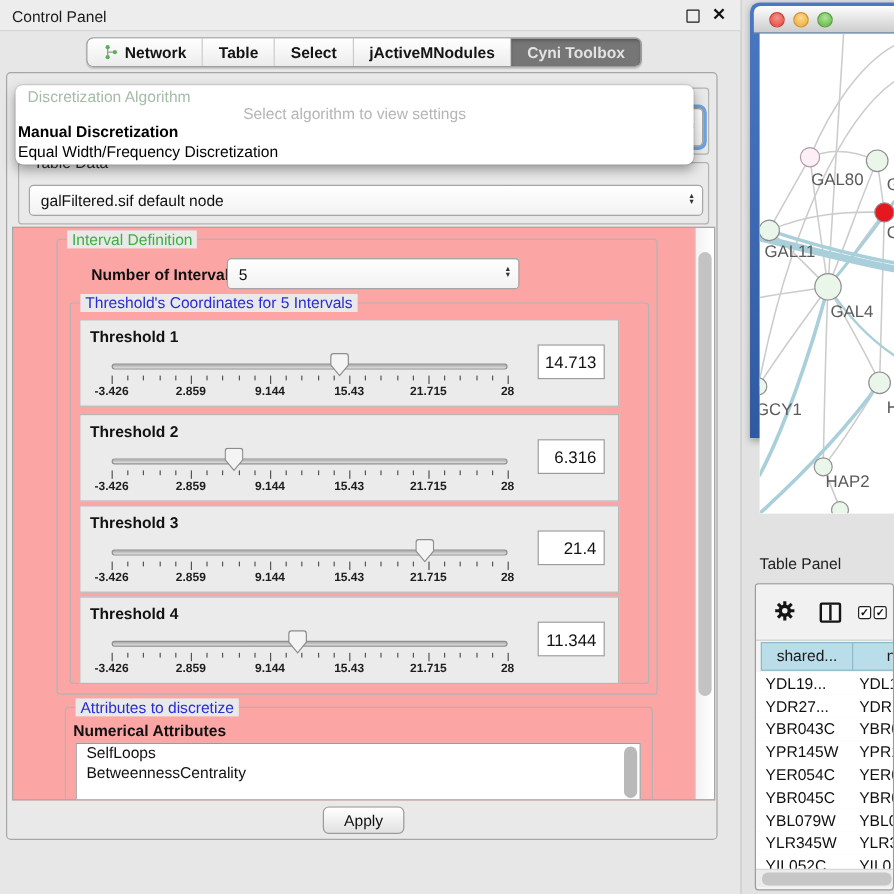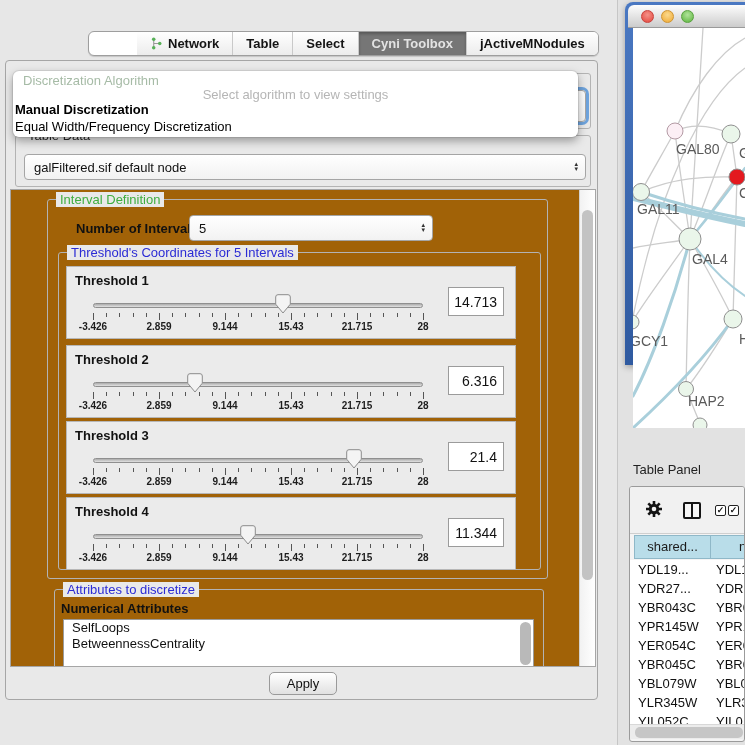--- a/index.html
+++ b/index.html
@@ -11,41 +11,41 @@
   #cp-titlebar{position:absolute;left:0;top:0;width:100%;height:26px;background:#ededed;border-bottom:1px solid #d6d6d6;}
   #cp-title{position:absolute;left:10px;top:6px;font-size:13px;color:#1c1c1c;}
   #float-btn{position:absolute;right:34px;top:8px;width:11px;height:11px;border:1.6px solid #1c1c1c;border-radius:1px;}
   #close-btn{position:absolute;right:12px;top:4px;font-size:14px;font-weight:bold;color:#111;}
   
   .tabbar{position:absolute;display:inline-flex;border:1px solid #9e9e9e;border-radius:6px;overflow:hidden;background:#fff;box-shadow:0 1px 1px rgba(0,0,0,.15);}
   .tab{display:flex;align-items:center;padding:4px 13px;font-size:13px;font-weight:600;color:#141414;background:linear-gradient(#ffffff,#ececec);border-left:1px solid #c9c9c9;white-space:nowrap;}
   .tab:first-child{border-left:none;}
   .tab.selected{background:#767676;color:#e3e3e3;box-shadow:inset 0 2px 3px rgba(0,0,0,.25);}
   .tab .ticon{margin-right:5px;display:inline-flex;}
-  #top-tabs{left:88px;top:31px;padding-left:48px;}
+  #top-tabs{left:72px;top:31px;}
   #bottom-tabs{left:143px;top:703px;}
   
   #outer-panel{position:absolute;left:5px;top:60px;width:593px;height:640px;border:1px solid #a6a6a6;border-radius:4px;background:#e9e9e9;}
   .group{position:absolute;border:1px solid #b3b3b3;border-radius:3px;}
   .group-title{position:absolute;top:-8px;left:8px;background:#e9e9e9;padding:0 4px;font-size:13px;white-space:nowrap;}
   .gt-green{color:#3fae3f;}
   .gt-blue{color:#2b2bd5;}
   .gt-dark{color:#2a2a2a;}
   
   .combo{position:absolute;display:flex;align-items:center;background:linear-gradient(#ffffff,#f2f2f2);border:1px solid #a5a5a5;border-radius:4px;font-size:13px;color:#111;padding-left:9px;}
   .combo .arrows{margin-left:auto;margin-right:7px;display:flex;flex-direction:column;font-size:7px;line-height:4.6px;color:#333;}
   .combo.focusring{box-shadow:0 0 0 3px #6ea3dc;}
   
   #algo-popup{position:absolute;left:7px;top:10px;width:565px;height:66px;background:#fff;border-radius:6px;box-shadow:0 4px 10px rgba(0,0,0,.35),0 0 0 1px rgba(0,0,0,.08);z-index:30;}
   #algo-ghost{position:absolute;left:10px;top:2px;font-size:13px;color:#a6bba6;}
   #algo-hint{position:absolute;left:0;top:16px;width:100%;text-align:center;font-size:13px;color:#b5b5b5;}
   .popup-item{position:absolute;left:2px;font-size:13px;color:#000;height:16px;}
   .popup-item.selected{font-weight:bold;}
   
-  #scrollport{position:absolute;left:4px;top:128px;width:586px;height:478px;border:1px solid #a6a6a6;background:#a16207;overflow:hidden;}
+  #scrollport{position:absolute;left:4px;top:128px;width:586px;height:478px;border:1px solid #a6a6a6;background:#fca5a5;overflow:hidden;}
   .vscroll{position:absolute;right:0;top:0;bottom:0;width:16px;background:linear-gradient(90deg,#f2f2f2,#ffffff);border-left:1px solid #d2d2d2;}
   .vscroll .thumb{position:absolute;left:2px;width:11px;background:#c3c3c3;border-radius:6px;}
   
   .tpanel{position:absolute;left:7px;width:450px;height:73px;border:1px solid #b7b7b7;background:#ebebeb;}
   .tlabel{position:absolute;left:8px;top:6px;font-size:13px;font-weight:bold;color:#111;}
   .track{position:absolute;left:26px;top:36px;width:330px;height:5px;background:linear-gradient(#ababab,#e2e2e2);border:1px solid #8f8f8f;border-radius:4px;}
   .handle{position:absolute;top:27px;width:16px;height:20px;}
   .tick{position:absolute;width:1px;background:#555;}
   .ticklab{position:absolute;top:54px;transform:translateX(-50%);font-size:10px;font-weight:bold;color:#1d1d1d;white-space:nowrap;}
   .tvalue{position:absolute;left:381px;top:20px;width:56px;height:29px;border:1px solid #9b9b9b;background:#fff;font-size:14px;font-family:"Liberation Sans",sans-serif;text-align:right;padding-right:6px;color:#111;}
@@ -76,44 +76,49 @@
   .ckbox{position:absolute;width:11px;height:11px;border:1.6px solid #222;border-radius:2px;font-size:9px;line-height:9px;font-weight:bold;color:#111;text-align:center;background:#fff;}
   #split-icon{position:absolute;left:53px;top:15px;width:18px;height:17px;border:2.2px solid #151515;border-radius:2px;background:#f6f6f6;}
   #split-icon::after{content:"";position:absolute;left:5.5px;top:0;width:2.2px;height:100%;background:#151515;}
 </style>
 </head>
 <body>
 
 <div id="app">
 
   <section id="control-panel">
+    <header id="cp-titlebar">
+      <span id="cp-title">Control Panel</span>
+      <span id="float-btn"></span>
+      <span id="close-btn">✕</span>
+    </header>
 
     <nav class="tabbar" id="top-tabs">
         <div class="tab">
           <span class="ticon">
             <svg viewBox="0 0 14 14" width="13" height="13">
               <path d="M4 2.5 V11.5 M4 7 H10.5" stroke="#9a9a9a" stroke-width="1.2" fill="none"></path>
               <circle cx="4" cy="2.5" r="1.9" fill="#58b058"></circle>
               <circle cx="4" cy="11.5" r="1.9" fill="#58b058"></circle>
               <circle cx="10.5" cy="7" r="1.9" fill="#58b058"></circle>
             </svg>
           </span>
           <span>Network</span>
         </div>
         <div class="tab">
           <span>Table</span>
         </div>
         <div class="tab">
           <span>Select</span>
         </div>
+        <div class="tab">
+          <span>jActiveMNodules</span>
+        </div>
         <div class="tab selected">
           <span>Cyni Toolbox</span>
-        </div>
-        <div class="tab">
-          <span>jActiveMNodules</span>
         </div>
       </nav>
 
     <div id="outer-panel">
 
       <div class="group" id="disc-group" style="left:9px;top:12px;width:576px;height:56px;">
         <div class="combo focusring" style="left:8px;top:16px;width:562px;height:32px;">
           <span class="arrows">
               <span>▴</span>
               <span>▾</span>

